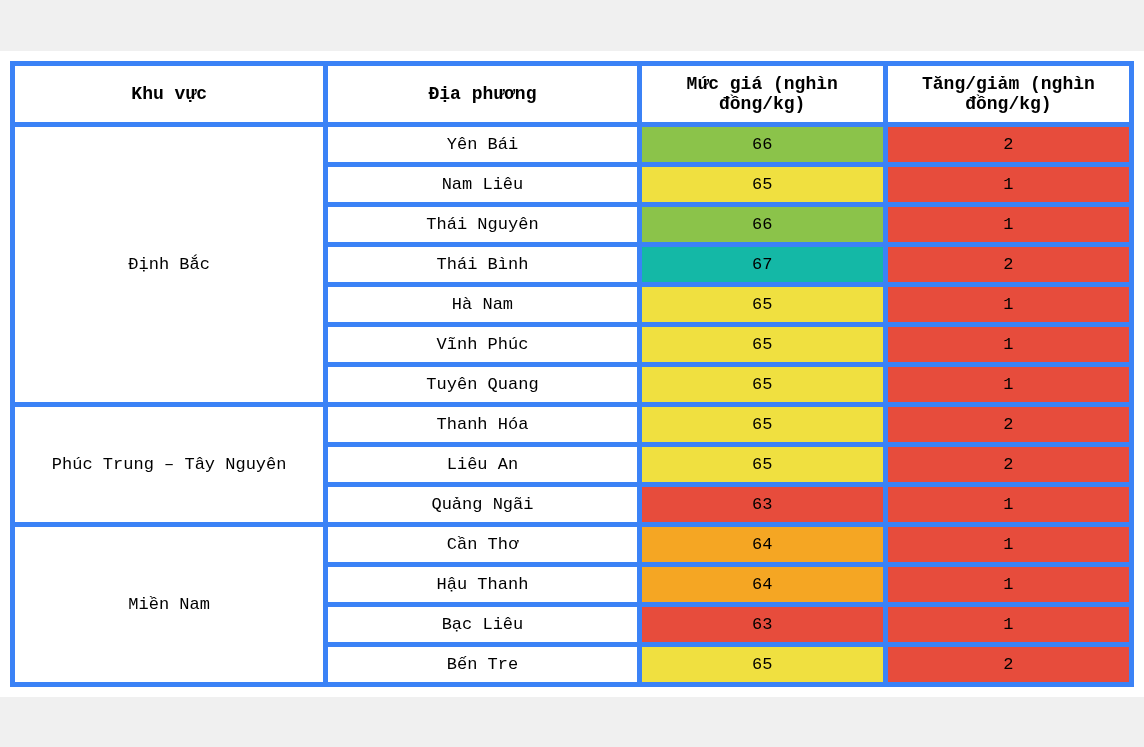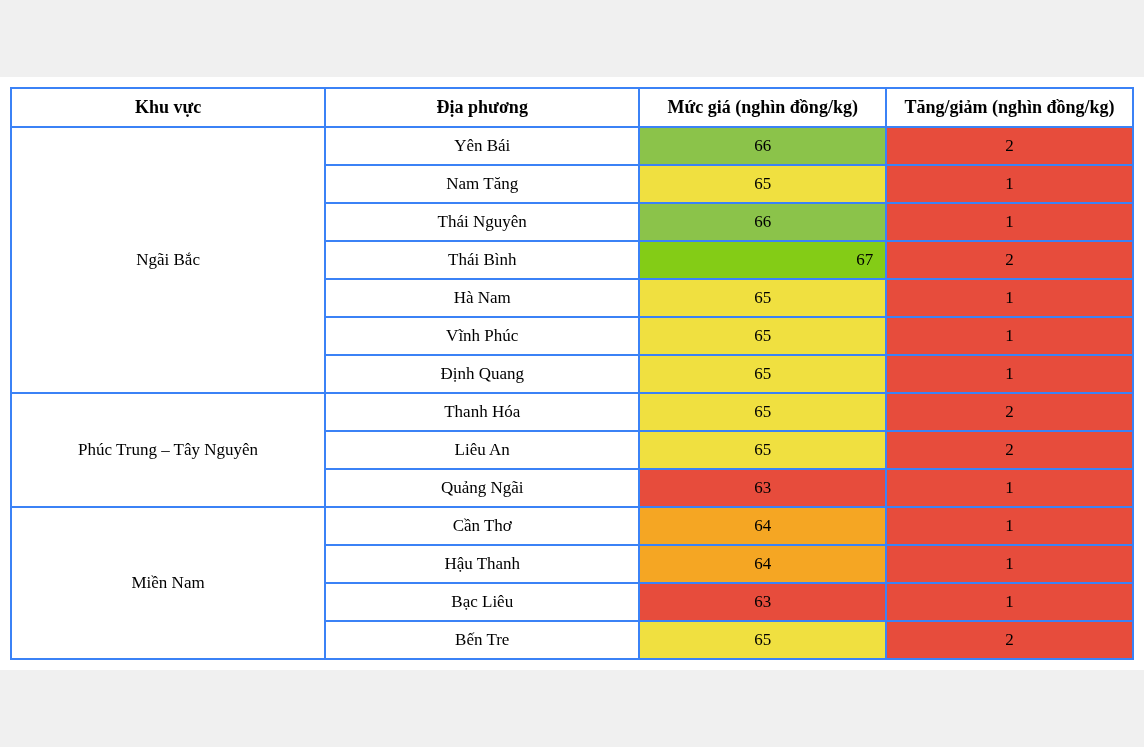--- a/index.html
+++ b/index.html
@@ -21,25 +21,26 @@
       background: #fff;
       padding: 10px;
     }
 
     table {
       border-collapse: collapse;
       width: 1124px;
     }
 
     th, td {
-      border: 2px solid #3b82f6;
+      border: 5px solid #3b82f6;
       text-align: center;
       vertical-align: middle;
       padding: 8px 12px;
       font-size: 17px;
+      font-family: Liberation Mono, monospace;
     }
 
     thead th {
       font-weight: bold;
       background: #fff;
       font-size: 18px;
     }
 
     .col-region {
       width: 28%;
@@ -55,21 +56,21 @@
 
     .col-change {
       width: 22%;
       margin-left: 21px;
     }
 
     
     .price-66-yen { background-color: #8bc34a; }
     .price-65-nam { background-color: #f0e040; }
     .price-66-thai-ng { background-color: #8bc34a; }
-    .price-67 { background-color: #84cc16; text-align: right; }
+    .price-67 { background-color: #14b8a6; }
     .price-65-ha { background-color: #f0e040; }
     .price-65-vinh { background-color: #f0e040; }
     .price-65-tuyen { background-color: #f0e040; }
     .price-65-thanh { background-color: #f0e040; }
     .price-65-nghe { background-color: #f0e040; }
     .price-63-quang { background-color: #e74c3c; }
     .price-64-can { background-color: #f5a623; }
     .price-64-hau { background-color: #f5a623; }
     .price-63-bac { background-color: #e74c3c; }
     .price-65-ben { background-color: #f0e040; }
@@ -90,27 +91,27 @@
     <thead>
       <tr>
         <th class="col-region">Khu vực</th>
         <th class="col-location">Địa phương</th>
         <th class="col-price">Mức giá (nghìn đồng/kg)</th>
         <th class="col-change">Tăng/giảm (nghìn đồng/kg)</th>
       </tr>
     </thead>
     <tbody id="table-body">
     <tr>
-          <td rowspan="7" class="region-cell">Ngãi Bắc</td>
+          <td rowspan="7" class="region-cell">Định Bắc</td>
           <td>Yên Bái</td>
           <td class="price-66-yen">66</td>
           <td class="change-2-red">2</td>
         </tr>
         <tr>
-          <td>Nam Tăng</td>
+          <td>Nam Liêu</td>
           <td class="price-65-nam">65</td>
           <td class="change-1-red">1</td>
         </tr>
         <tr>
           <td>Thái Nguyên</td>
           <td class="price-66-thai-ng">66</td>
           <td class="change-1-red">1</td>
         </tr>
         <tr>
           <td>Thái Bình</td>
@@ -121,21 +122,21 @@
           <td>Hà Nam</td>
           <td class="price-65-ha">65</td>
           <td class="change-1-red">1</td>
         </tr>
         <tr>
           <td>Vĩnh Phúc</td>
           <td class="price-65-vinh">65</td>
           <td class="change-1-red">1</td>
         </tr>
         <tr>
-          <td>Định Quang</td>
+          <td>Tuyên Quang</td>
           <td class="price-65-tuyen">65</td>
           <td class="change-1-red">1</td>
         </tr>
         <tr>
           <td rowspan="3" class="region-cell">Phúc Trung – Tây Nguyên</td>
           <td>Thanh Hóa</td>
           <td class="price-65-thanh">65</td>
           <td class="change-2-red">2</td>
         </tr>
         <tr>

